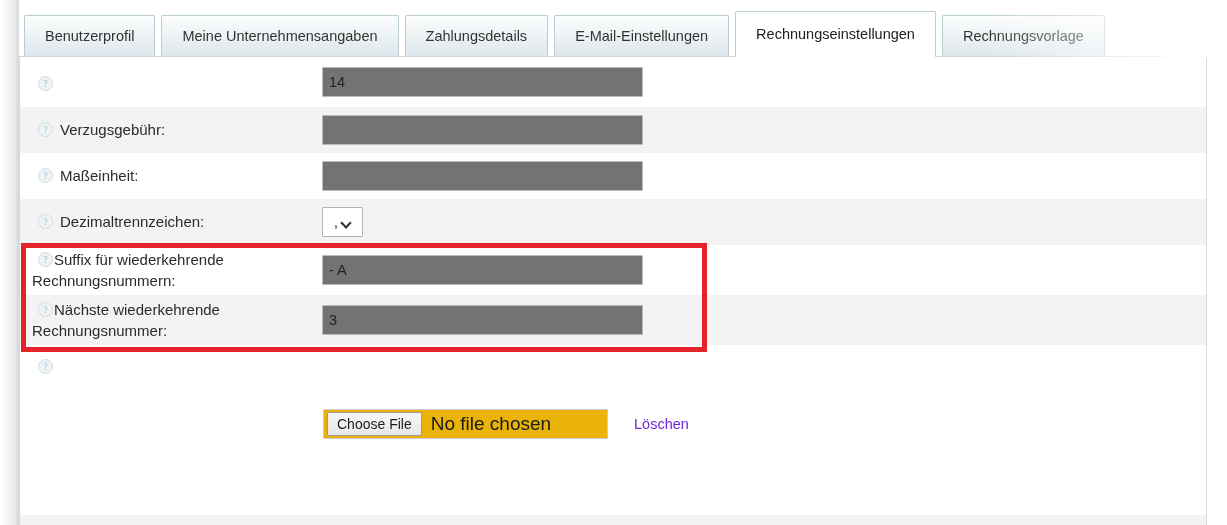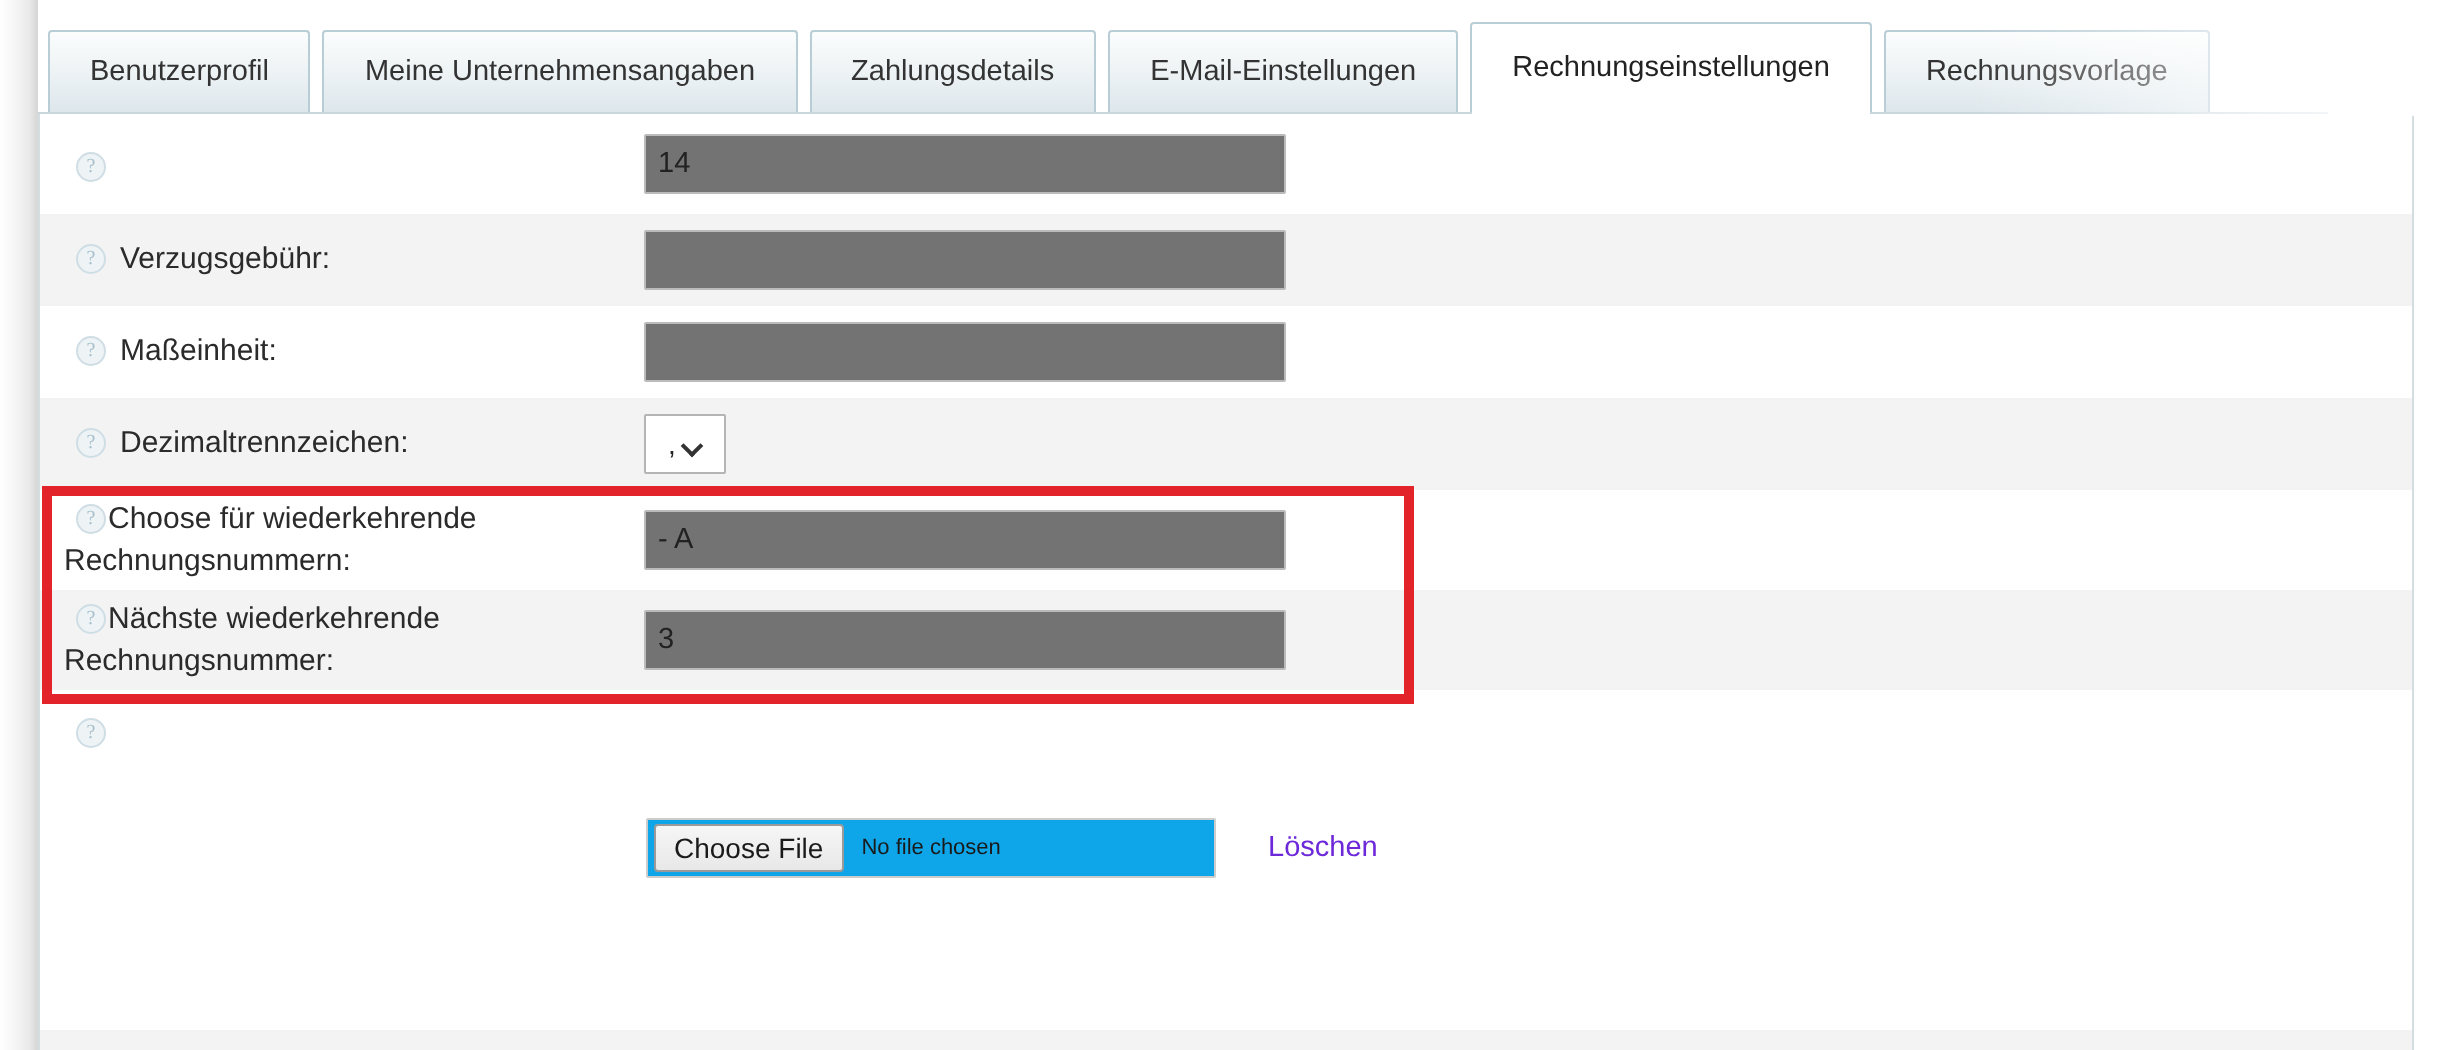--- a/index.html
+++ b/index.html
@@ -203,42 +203,42 @@
   .file-wrap {
     margin-left: 303px;
     display: flex;
     align-items: center;
   }
   .file-control {
     display: flex;
     align-items: center;
     width: 285px;
     height: 30px;
-    background: #0ea5e9;
+    background: #eab308;
     border: 1px solid #cccccc;
     border-radius: 1px;
     overflow: hidden;
   }
   .choose-btn {
     height: 24px;
     margin-left: 3px;
     padding: 0 9px;
     display: flex;
     align-items: center;
     font-size: 14px;
     color: #1a1a1a;
     background: linear-gradient(to bottom, #f6f6f6, #e8e8e8);
     border: 1px solid #9a9a9a;
     border-radius: 2px;
     cursor: pointer;
     white-space: nowrap;
   }
   .file-status {
     margin-left: 9px;
-    font-size: 11px;
+    font-size: 19px;
     color: #1a1a1a;
     white-space: nowrap;
   }
   .delete-link {
     margin-left: 26px;
     font-size: 14.5px;
     color: #6d28d9;
     cursor: pointer;
     white-space: nowrap;
   }
@@ -335,21 +335,21 @@
             <div class="select-box">
               <span>,</span>
               <span class="chev"></span>
             </div>
           </div>
         </div>
         <div class="row" style="height: 50px;">
           <div class="label-cell">
             <span class="help-icon">?</span>
             <div class="label-text two-line">
-              <div>Choose für wiederkehrende</div>
+              <div>Suffix für wiederkehrende</div>
               <div style="margin-left: -22px;">Rechnungsnummern:</div>
             </div>
           </div>
           <div class="field-cell">
             <input type="text" class="txt" placeholder="" value="- A" style="">
           </div>
         </div>
         <div class="row alt" style="height: 50px;">
           <div class="label-cell">
             <span class="help-icon">?</span>

